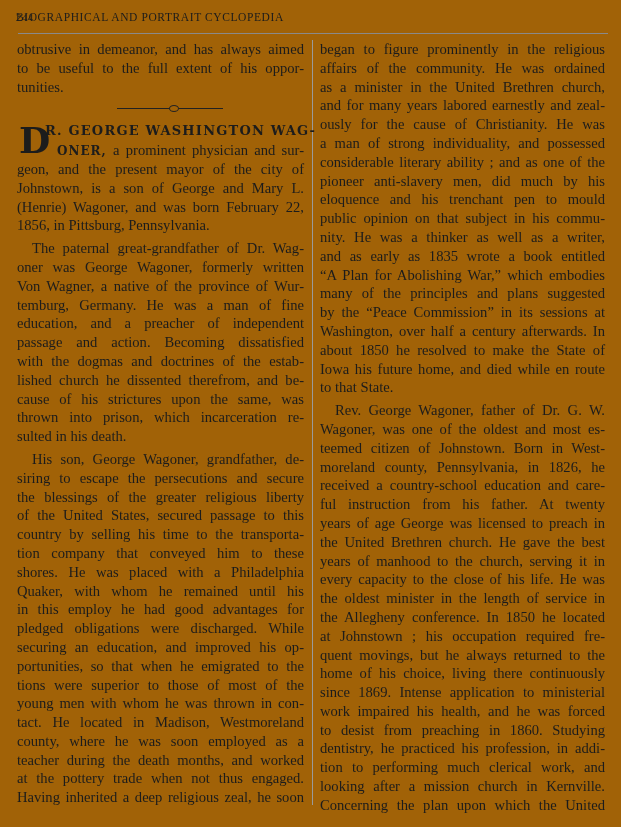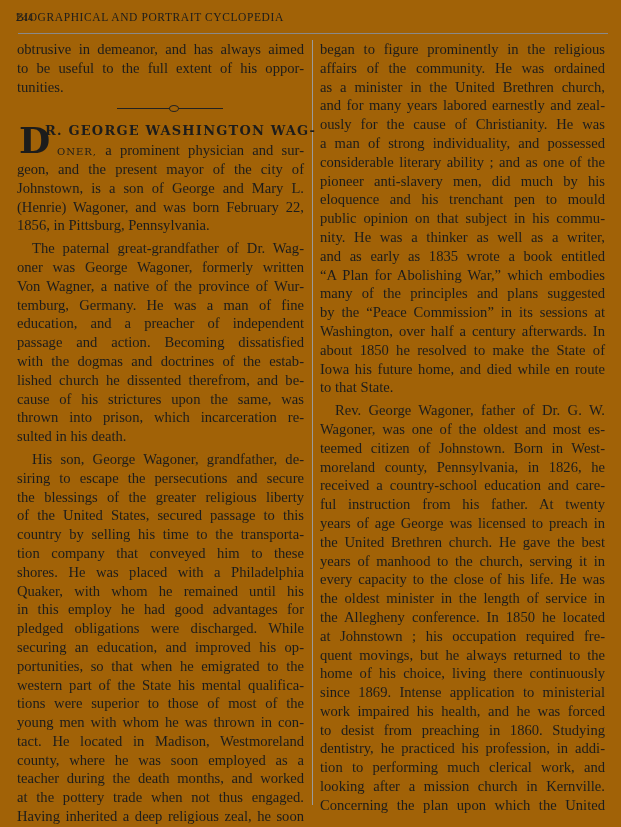--- a/index.html
+++ b/index.html
@@ -123,22 +123,22 @@
       letter-spacing: 1.2px;
       font-family: "DejaVu Serif", serif;
     }
     .drop-line2 {
       position: absolute;
       left: 40px; right: 0; top: 18.8px;
       white-space: nowrap;
       text-align-last: justify;
     }
     .smallcaps-bold {
-      font-weight: normal;
-      font-size: 10px;
+      font-weight: bold;
+      font-size: 12px;
       letter-spacing: 1px;
       font-family: "DejaVu Serif", serif;
     }
     .para-gap {
       height: 4px;
     }
   </style>
 </head>
 <body>
 
@@ -198,21 +198,20 @@
         <span class="line">the blessings of the greater religious liberty</span>
         <span class="line">of the United States, secured passage to this</span>
         <span class="line">country by selling his time to the transporta-</span>
         <span class="line">tion company that conveyed him to these</span>
         <span class="line">shores.  He was placed with a Philadelphia</span>
         <span class="line">Quaker, with whom he remained until his</span>
         <span class="line">in this employ he had good advantages for</span>
         <span class="line">pledged obligations were discharged.  While</span>
         <span class="line">securing an education, and improved his op-</span>
         <span class="line">portunities, so that when he emigrated to the</span>
-        <span class="line">western part of the State his mental qualifica-</span>
         <span class="line">tions were superior to those of most of the</span>
         <span class="line">young men with whom he was thrown in con-</span>
         <span class="line">tact.  He located in Madison, Westmoreland</span>
         <span class="line">county, where he was soon employed as a</span>
         <span class="line">teacher during the death months, and worked</span>
         <span class="line">at the pottery trade when not thus engaged.</span>
         <span class="line">Having inherited a deep religious zeal, he soon</span>
       </div>
   </div>
 

